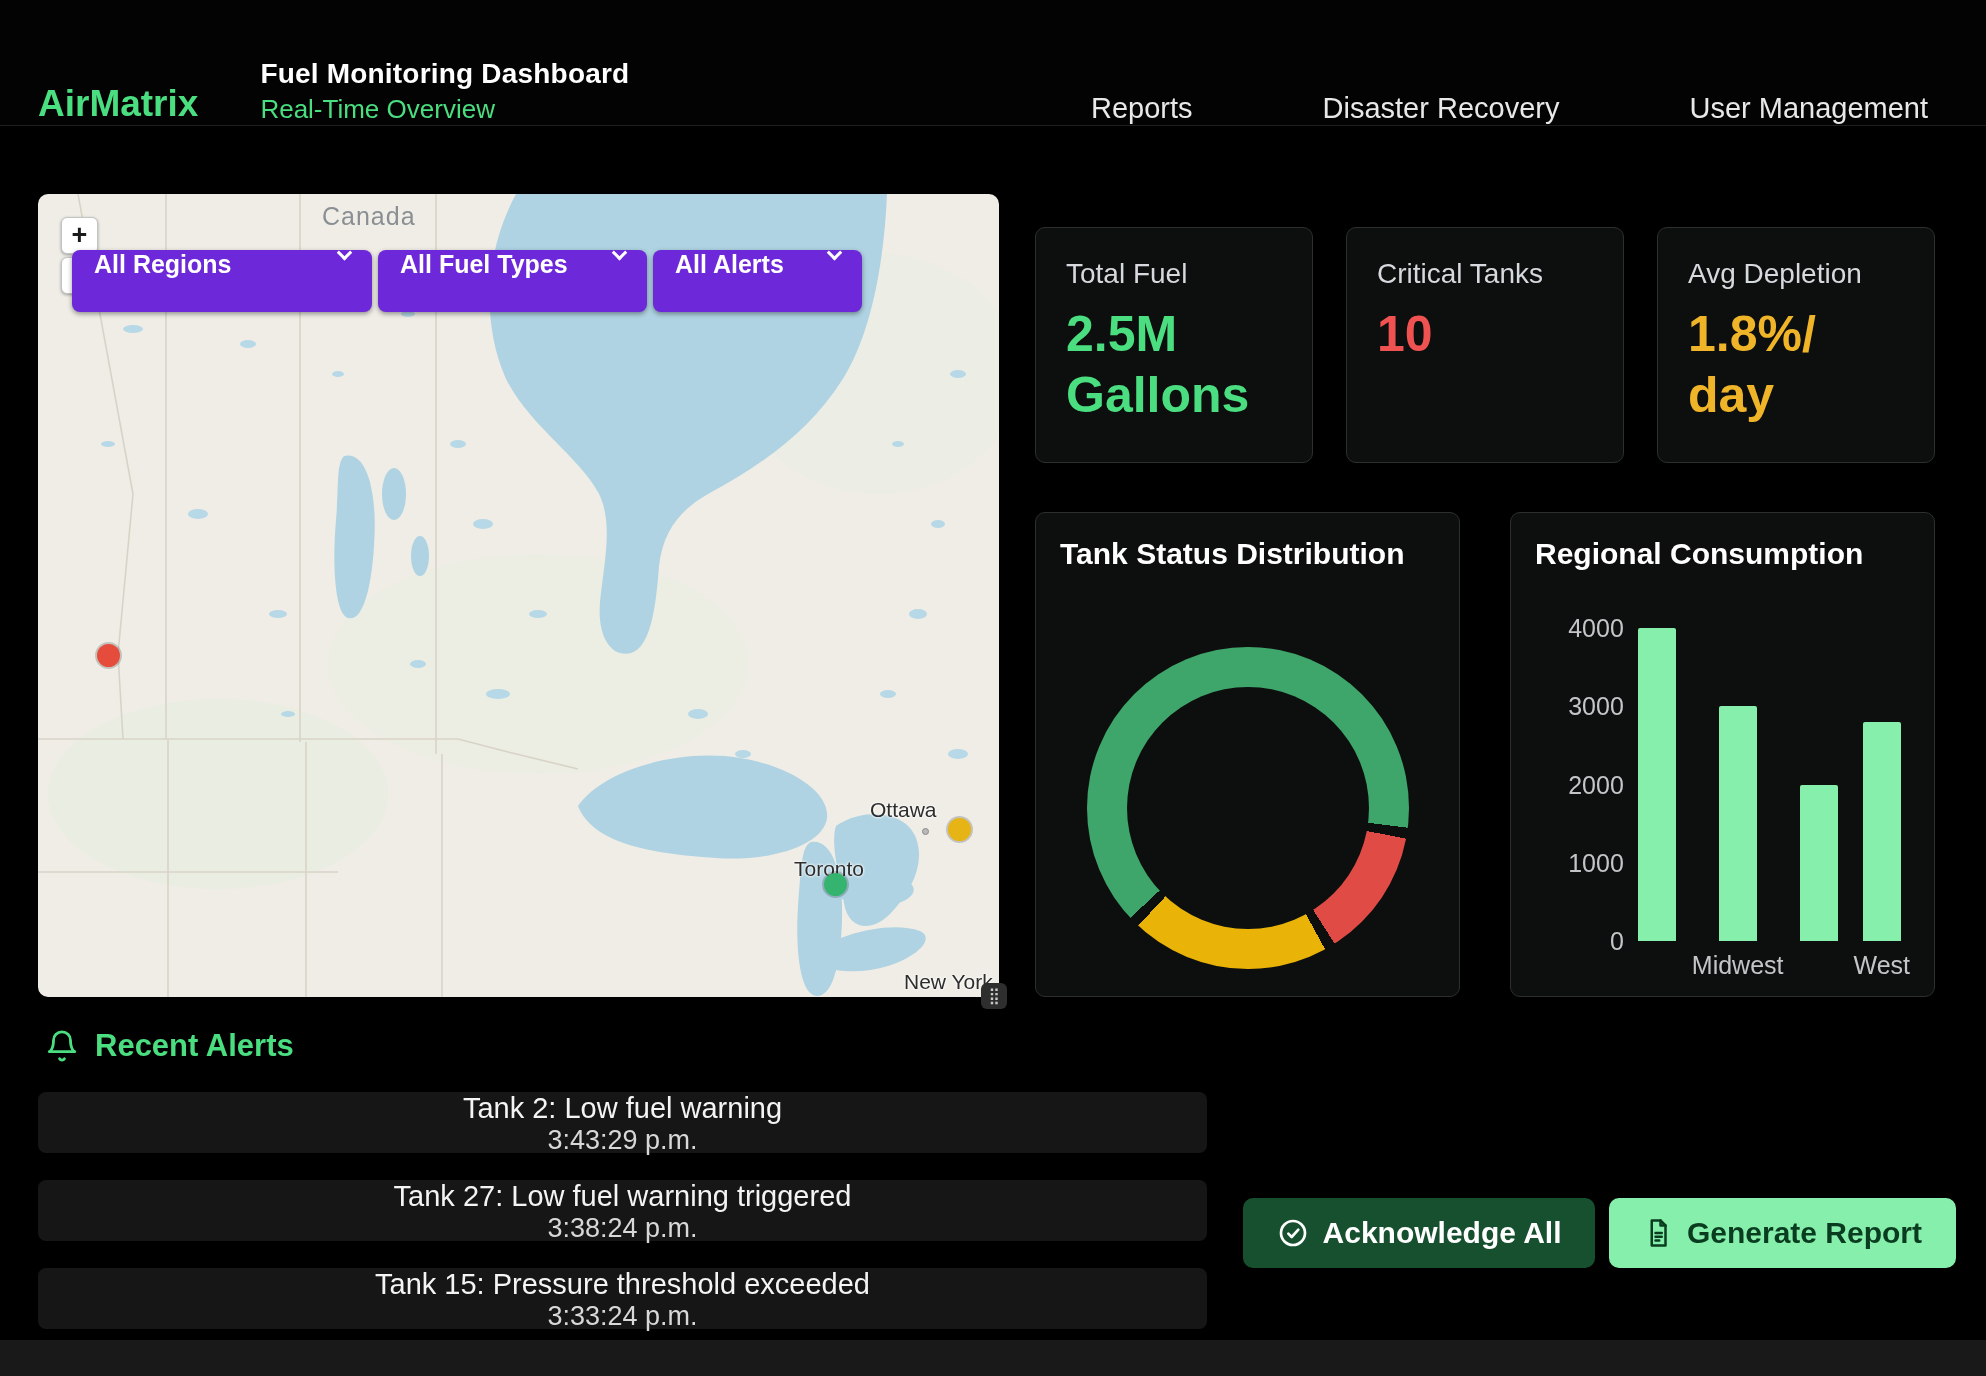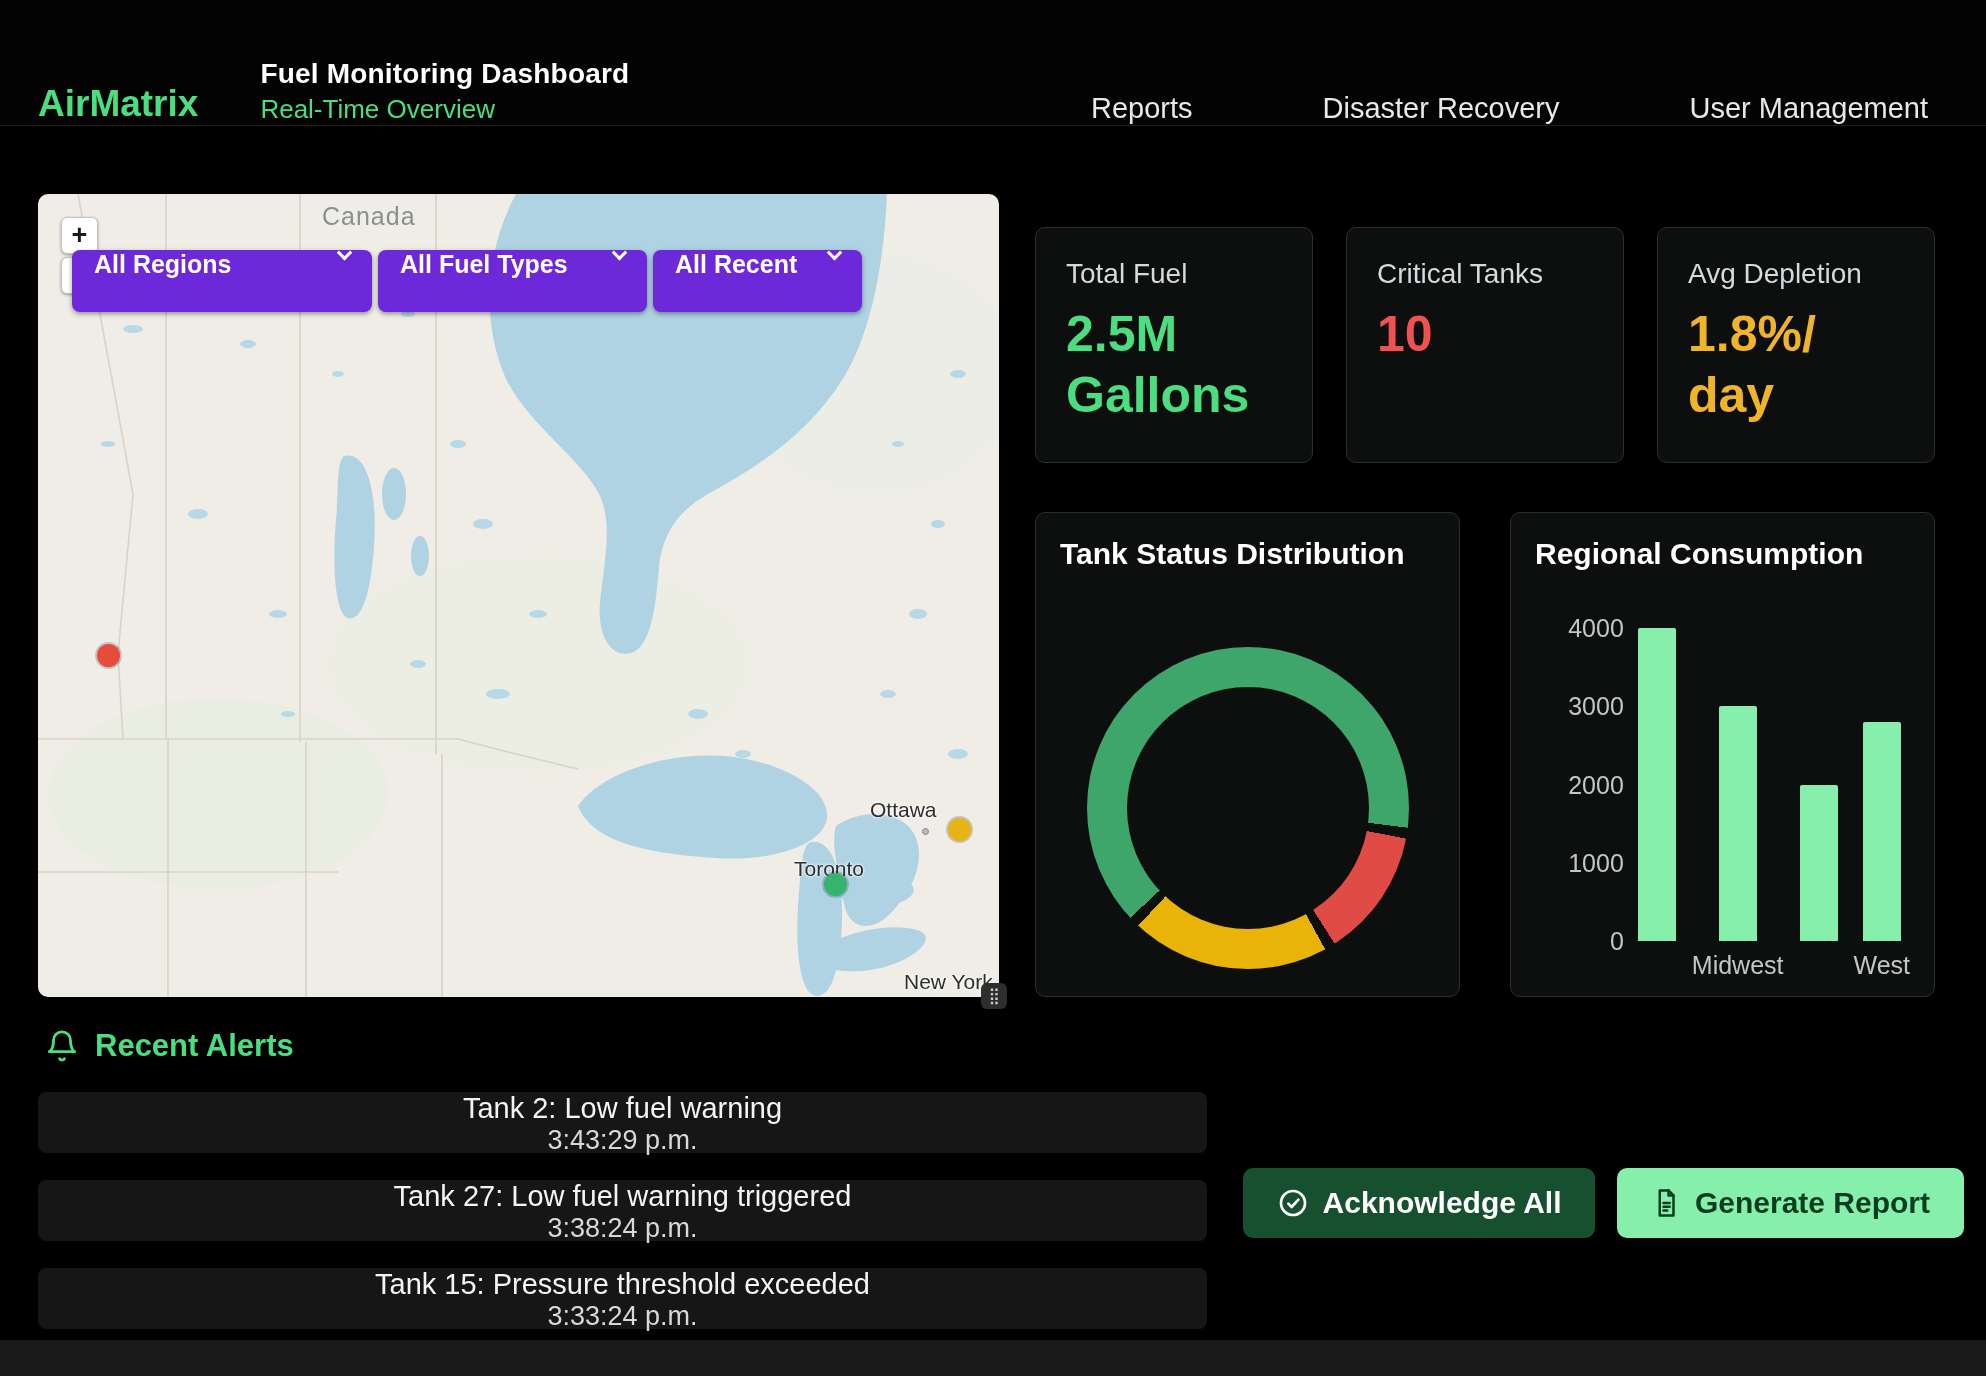--- a/index.html
+++ b/index.html
@@ -87,21 +87,21 @@
   .alerts-heading { position:absolute; left:45px; top:1028px; display:flex;
                     align-items:center; gap:16px; }
   .alerts-heading span { font-size:31px; font-weight:bold; }
   .alert-list { position:absolute; left:38px; top:1092px; width:1169px; }
   .alert-row { height:61px; background:#161616; border-radius:8px; margin-bottom:27px;
                display:flex; align-items:center; justify-content:space-between;
                padding:0 20px;flex-direction:column; }
   .alert-msg { color:#f4f4f4; font-size:29px; }
   .alert-time { color:#d8d8d8; font-size:27px; }
 
-  .alert-actions { position:absolute; left:1243px; top:1168px; display:flex; gap:22px;border-radius:29px; }
+  .alert-actions { position:absolute; left:1243px; top:1198px; display:flex; gap:14px;border-radius:29px; }
   .btn { height:70px; border:none; border-radius:10px; display:flex; align-items:center;
          justify-content:center; gap:14px; font-size:30px; font-weight:bold; cursor:pointer;
          font-family:inherit; }
   .btn-ack { width:352px; color:#fff; }
   .btn-report { width:347px; }
 
   .bottom-strip { position:absolute; left:0; bottom:0; width:100%; height:36px;
                   background:#191919; }
 </style>
 </head>
@@ -208,21 +208,21 @@
       <div class="filters">
         <div class="filter w1">
           <span>All Regions</span>
           <span class="chev"></span>
         </div>
         <div class="filter w2">
           <span>All Fuel Types</span>
           <span class="chev"></span>
         </div>
         <div class="filter w3">
-          <span>All Recent</span>
+          <span>All Alerts</span>
           <span class="chev"></span>
         </div>
       </div>
     </div>
     <div class="resize-handle">⣿</div>
   </div>
 
   <div class="stats-row">
     <div class="card stat-card">
       <div class="stat-label">Total Fuel</div>

